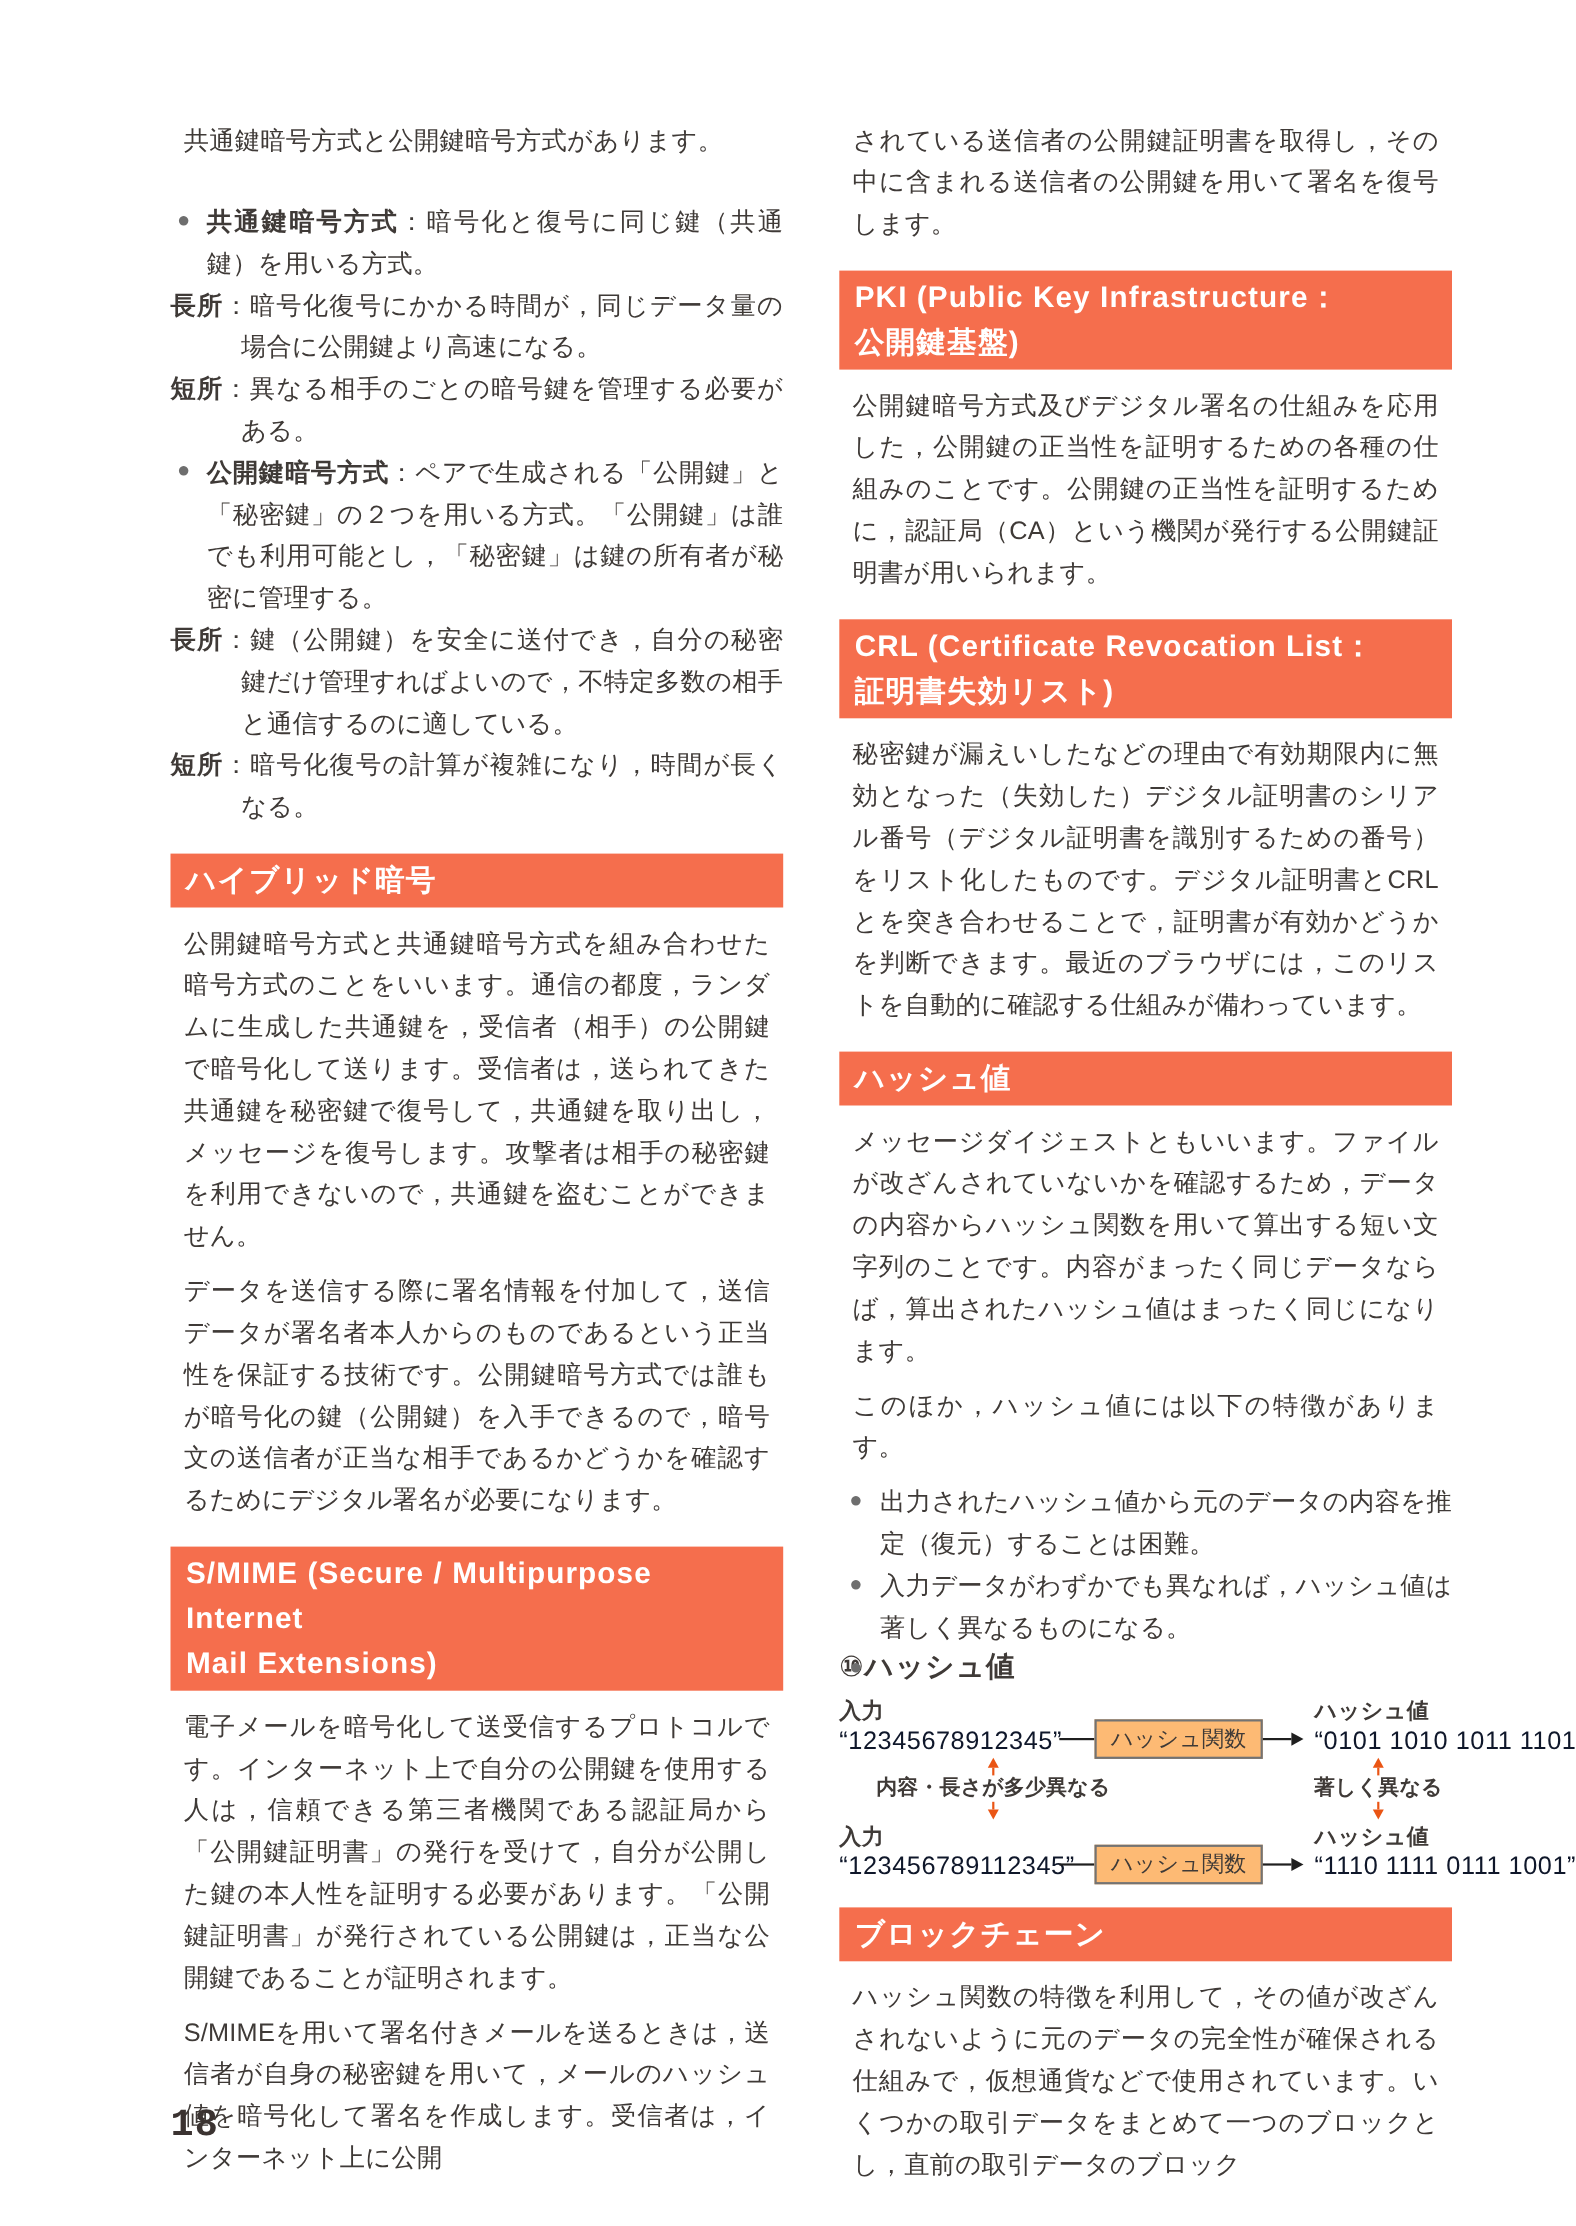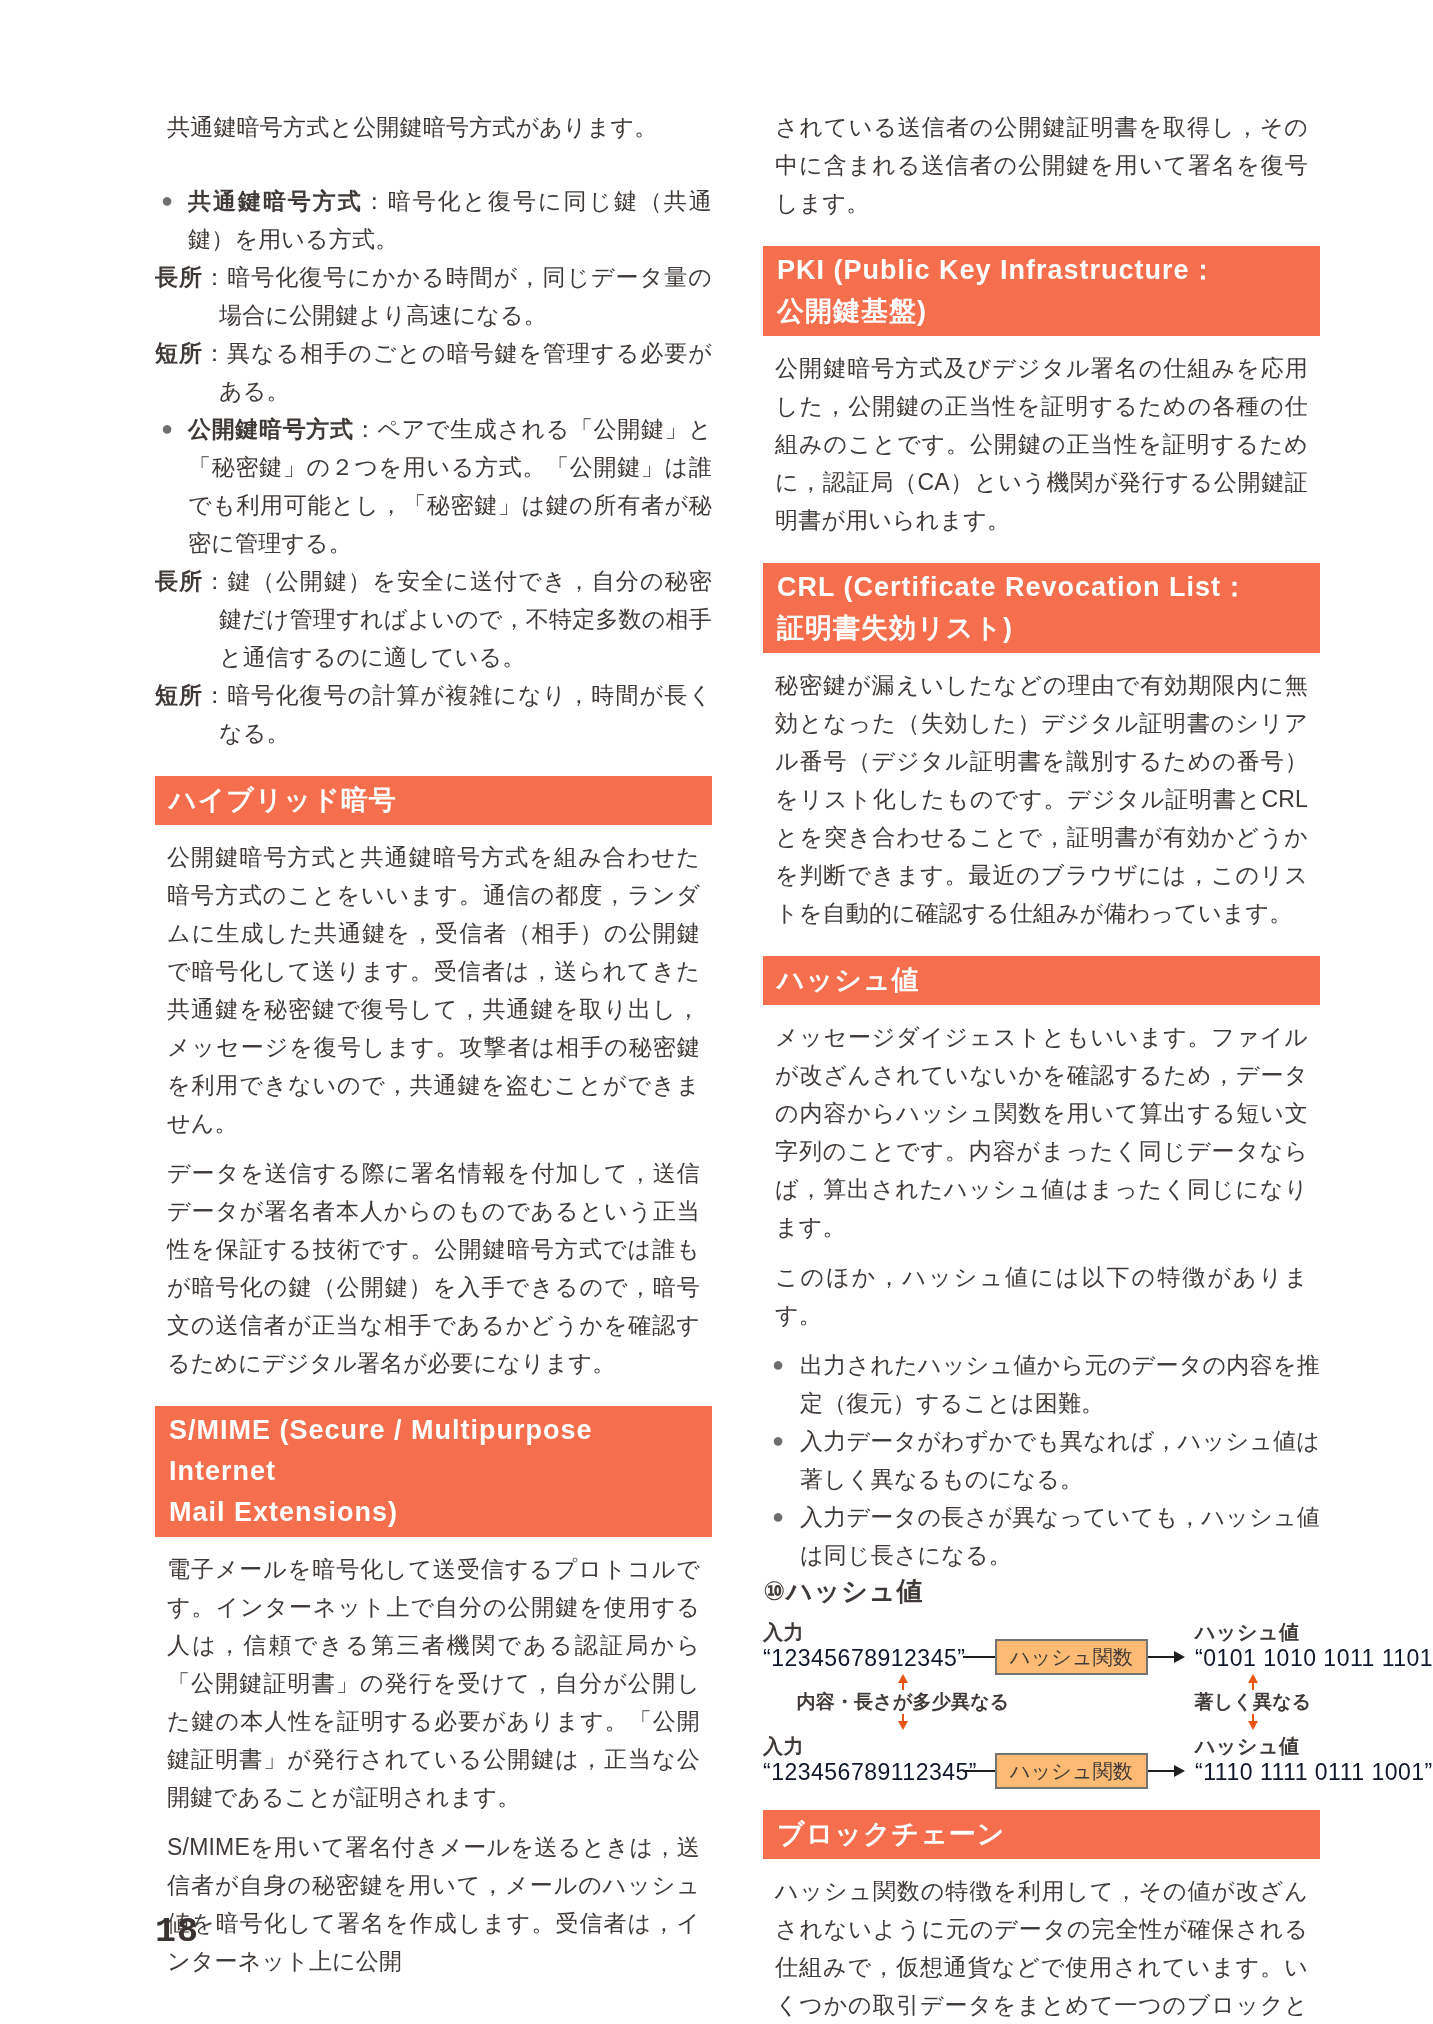--- a/index.html
+++ b/index.html
@@ -123,21 +123,21 @@
 
   <p class="body gap-top">このほか，ハッシュ値には以下の特徴があります。</p>
 
   <div class="feat">
     <span class="dot">●</span><span>出力されたハッシュ値から元のデータの内容を推定（復元）することは困難。</span>
   </div>
   <div class="feat">
     <span class="dot">●</span><span>入力データがわずかでも異なれば，ハッシュ値は著しく異なるものになる。</span>
   </div>
   <div class="feat">
-    <span class="dot">●</span><span>入力データの長さが異なっていても，ハッシュ値は同じ長さになる。</span>
+    <span class="dot">●</span>
   </div>
 
   <div class="figure">
     <div class="fig-caption">
       <span>⑩</span><span>ハッシュ値</span>
     </div>
 
     <div class="fig-row">
       <div class="stackA">
         <div class="fig-lab">入力</div>

